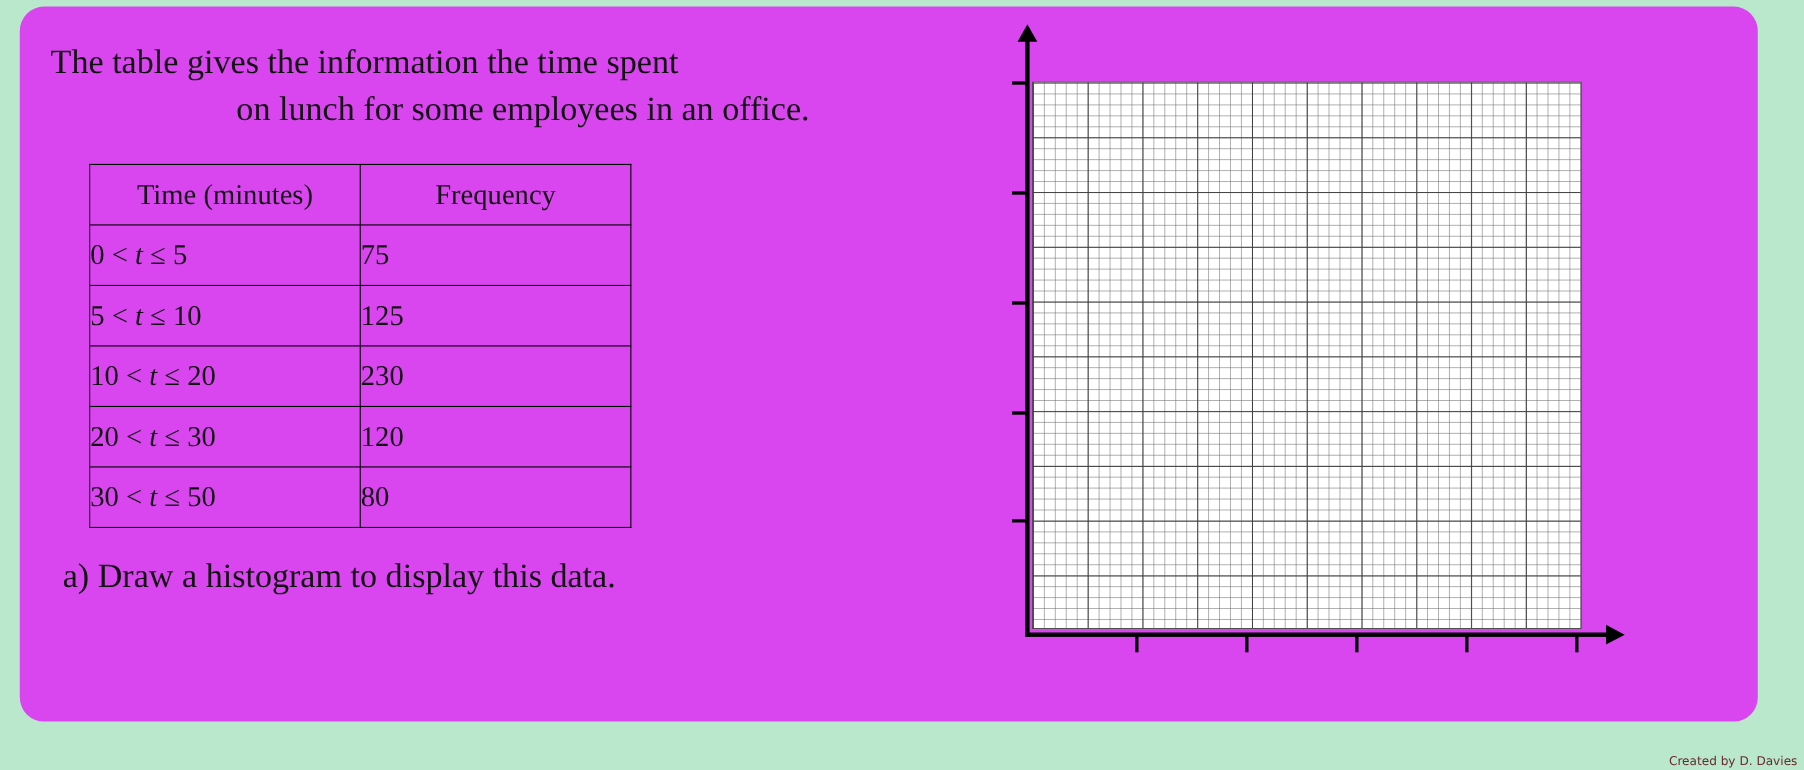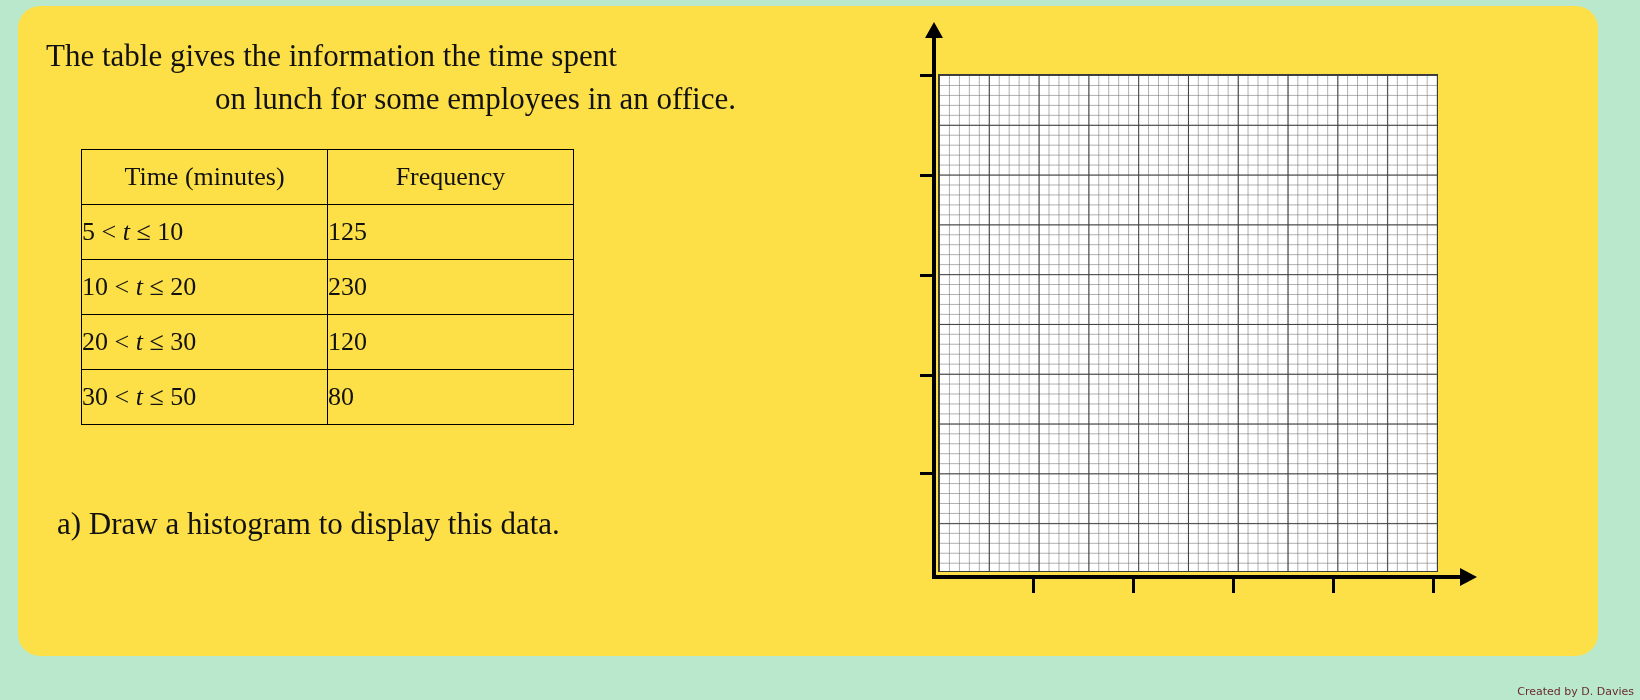--- a/index.html
+++ b/index.html
@@ -18,21 +18,21 @@
     height: 700px;
     background: #b9e8cd;
   }
 
   #card {
     position: absolute;
     left: 18px;
     top: 6px;
     width: 1580px;
     height: 650px;
-    background: #fde047;
+    background: #d946ef;
     border-radius: 22px;
     box-sizing: border-box;
   }
 
   #banner {
     position: absolute;
     left: 0;
     top: 6px;
     width: 1640px;
     text-align: center;
@@ -194,20 +194,24 @@
           <col class="c2">
         </colgroup>
       <thead>
         <tr>
           <th>Time (minutes)</th>
           <th>Frequency</th>
         </tr>
       </thead>
       <tbody>
         <tr>
+          <td><span>0 &lt; </span><span class="ital">t</span><span> ≤ 5</span></td>
+          <td>75</td>
+        </tr>
+        <tr>
           <td><span>5 &lt; </span><span class="ital">t</span><span> ≤ 10</span></td>
           <td>125</td>
         </tr>
         <tr>
           <td><span>10 &lt; </span><span class="ital">t</span><span> ≤ 20</span></td>
           <td>230</td>
         </tr>
         <tr>
           <td><span>20 &lt; </span><span class="ital">t</span><span> ≤ 30</span></td>
           <td>120</td>

